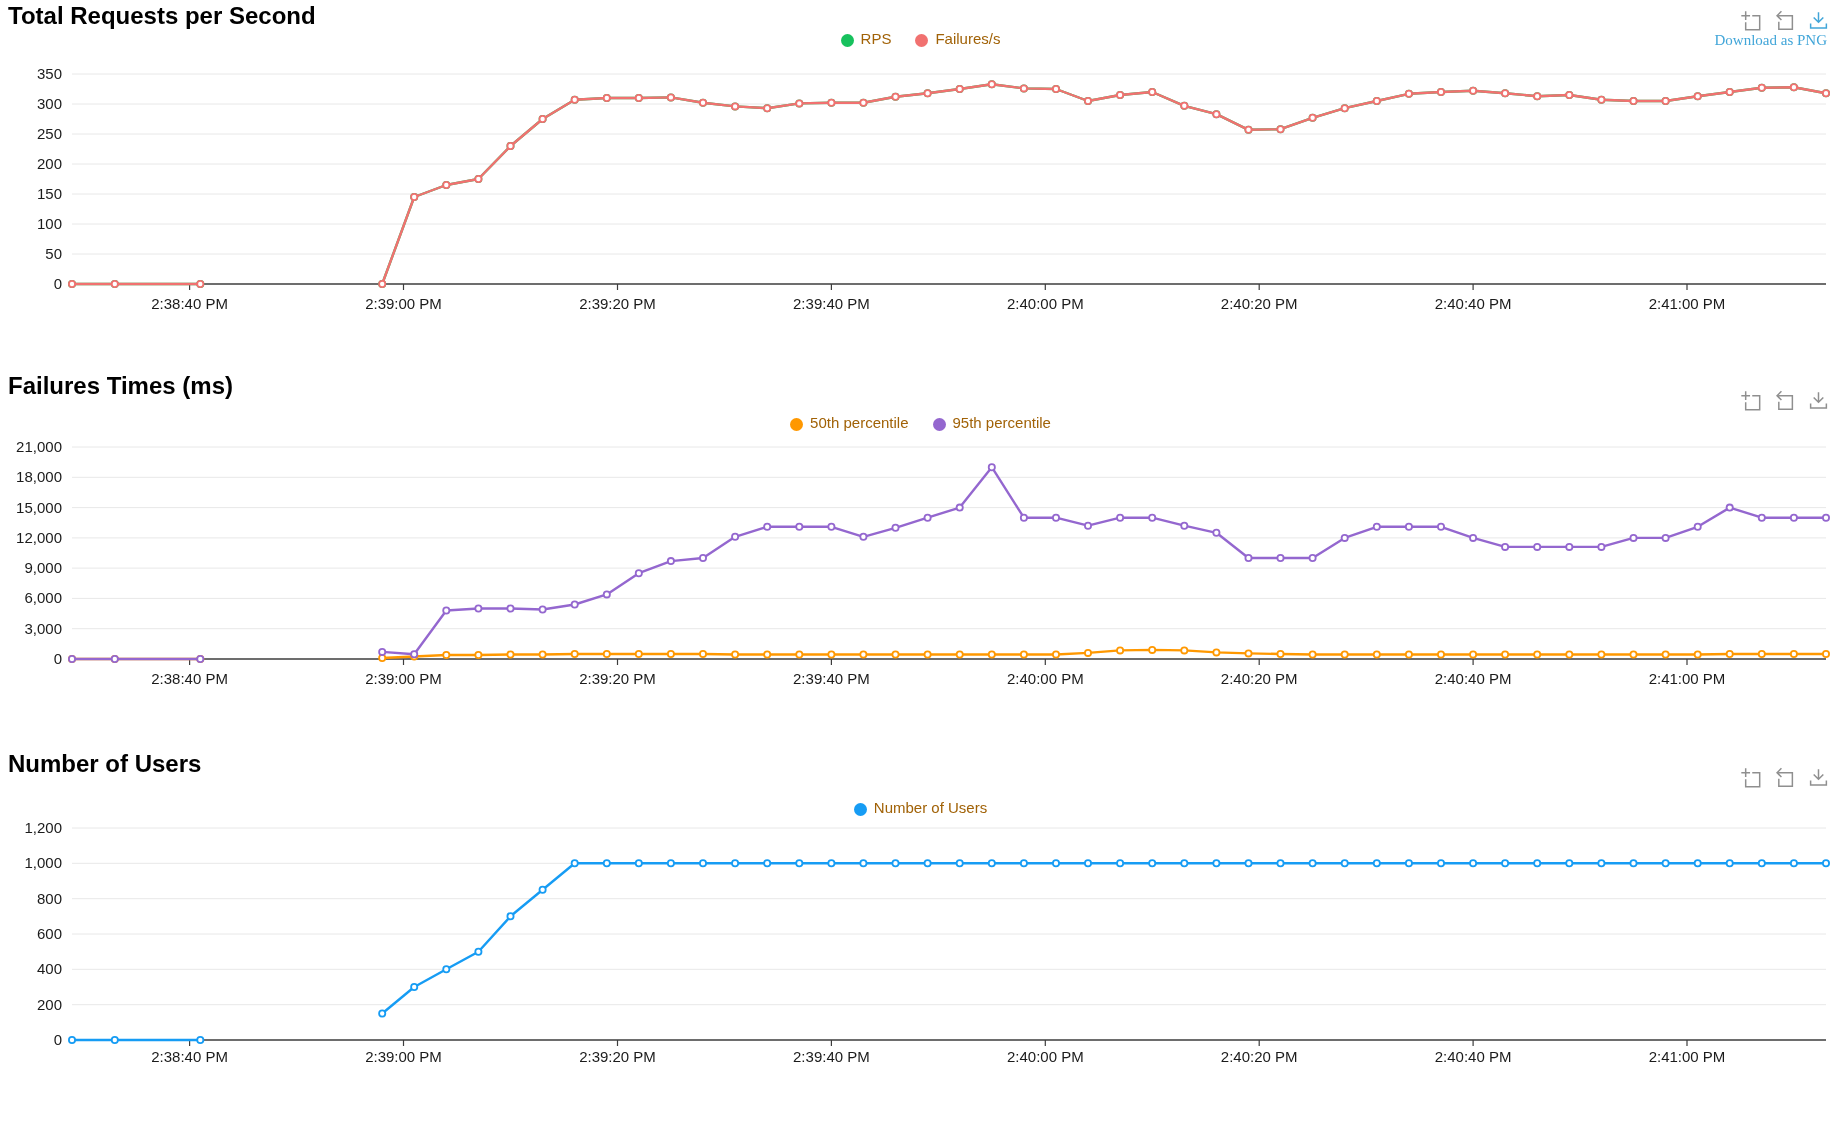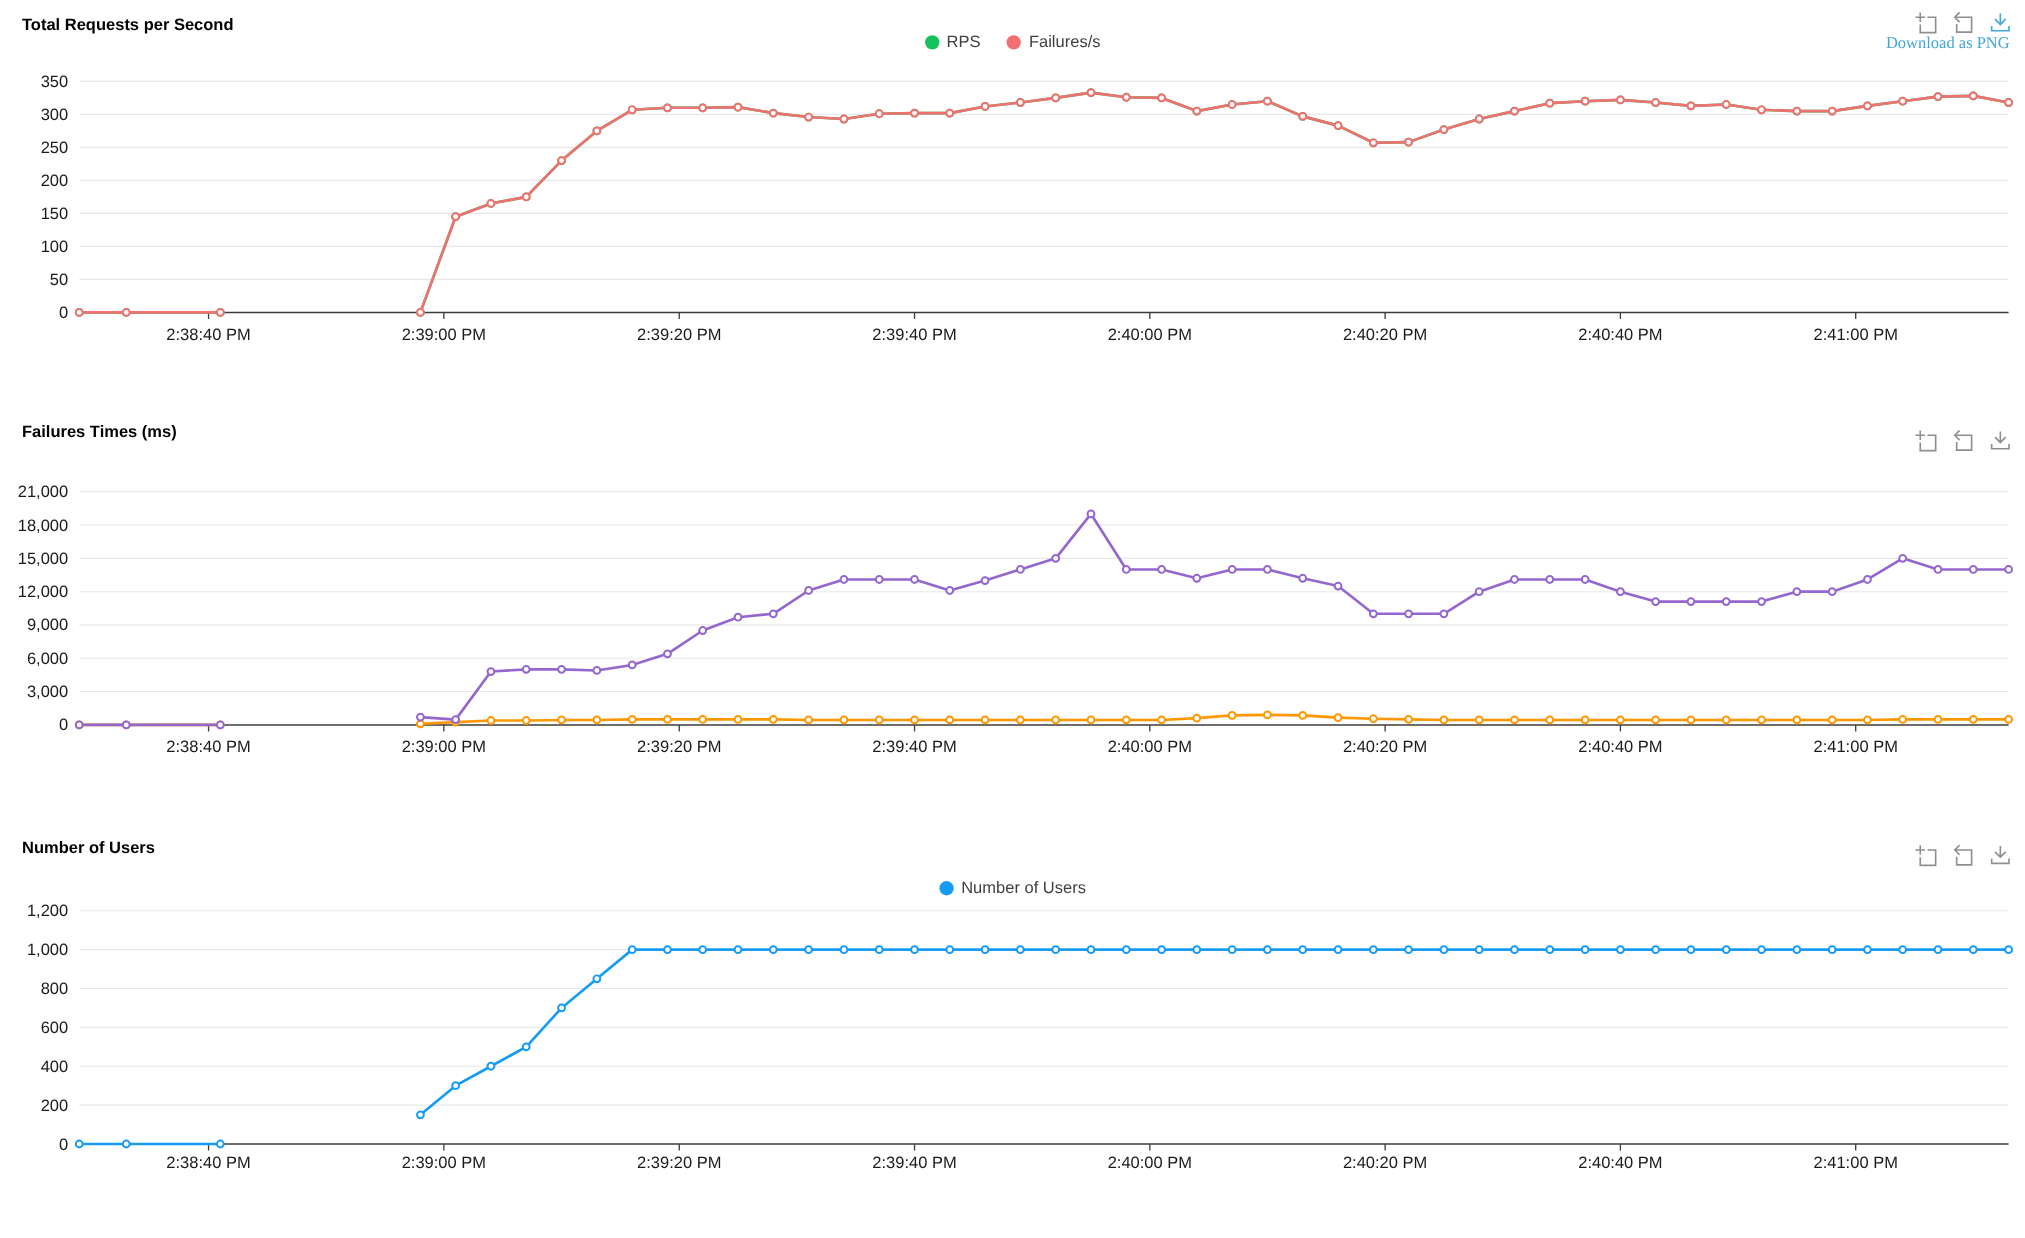--- a/index.html
+++ b/index.html
@@ -2,30 +2,30 @@
 <html><head>
 <meta charset="utf-8">
 <style>
   html,body{margin:0;padding:0;background:#fff;}
   .stage{position:relative;width:1841px;height:1125px;background:#ffffff;
          font-family:"Liberation Sans",sans-serif;overflow:hidden;}
   .chart{position:absolute;left:0;width:1841px;}
   #panel1{top:0;height:340px;}
   #panel2{top:360px;height:380px;}
   #panel3{top:740px;height:385px;}
-  .chart-title{position:absolute;left:8px;margin:12px;font-size:15px;font-weight:bold;color:#000;
+  .chart-title{position:absolute;left:8px;margin:0;font-size:24px;font-weight:bold;color:#000;
                font-family:"Liberation Sans",sans-serif;white-space:nowrap;}
   #panel1 .chart-title{top:2px;}
   #panel2 .chart-title{top:12px;}
   #panel3 .chart-title{top:10px;}
   .legend{position:absolute;left:0;right:0;display:flex;justify-content:center;gap:24px;height:20px;align-items:center;}
   #panel1 .legend{top:28px;}
   #panel2 .legend{top:52px;}
   #panel3 .legend{top:57px;}
-  .legend-item{display:flex;align-items:center;gap:7px;font-size:15px;color:#404040;cursor:pointer;}
+  .legend-item{display:flex;align-items:flex-end;gap:7px;font-size:15px;color:#a16207;cursor:pointer;}
   .dot{display:inline-block;width:13px;height:13px;border-radius:50%;}
   .toolbox{position:absolute;right:12px;display:flex;gap:13px;}
   #panel1 .toolbox{top:10px;}
   #panel2 .toolbox{top:30px;}
   #panel3 .toolbox{top:27px;}
   .tbtn{width:21px;height:21px;cursor:pointer;}
   .tbtn svg{width:21px;height:21px;display:block;}
   .dl-label{position:absolute;right:14px;top:32px;font-size:15px;white-space:nowrap;cursor:pointer;font-family:Liberation Serif, serif;}
   svg.plot{position:absolute;left:0;top:0;}
 </style>
@@ -333,20 +333,30 @@
         <circle cx="1601.4" cy="186.9" r="3.1" fill="#ffffff" stroke="#9467cf" stroke-width="1.8"></circle>
         <circle cx="1633.5" cy="177.9" r="3.1" fill="#ffffff" stroke="#9467cf" stroke-width="1.8"></circle>
         <circle cx="1665.6" cy="177.9" r="3.1" fill="#ffffff" stroke="#9467cf" stroke-width="1.8"></circle>
         <circle cx="1697.7" cy="166.8" r="3.1" fill="#ffffff" stroke="#9467cf" stroke-width="1.8"></circle>
         <circle cx="1729.7" cy="147.6" r="3.1" fill="#ffffff" stroke="#9467cf" stroke-width="1.8"></circle>
         <circle cx="1761.8" cy="157.7" r="3.1" fill="#ffffff" stroke="#9467cf" stroke-width="1.8"></circle>
         <circle cx="1793.9" cy="157.7" r="3.1" fill="#ffffff" stroke="#9467cf" stroke-width="1.8"></circle>
         <circle cx="1826.0" cy="157.7" r="3.1" fill="#ffffff" stroke="#9467cf" stroke-width="1.8"></circle>
       </svg>
     <h2 class="chart-title">Failures Times (ms)</h2>
+    <div class="legend">
+      <span class="legend-item">
+        <i class="dot" style="background: rgb(255, 152, 0);"></i>
+        <span>50th percentile</span>
+      </span>
+      <span class="legend-item">
+        <i class="dot" style="background: rgb(148, 103, 207);"></i>
+        <span>95th percentile</span>
+      </span>
+    </div>
     <div class="toolbox">
       <span class="tbtn" style="color: rgb(143, 143, 143);">
         <svg viewBox="0 0 24 24" fill="none" stroke="currentColor" stroke-width="1.7">
             <path d="M1.5 6.5 H11.5 M6.5 1.5 V11.5 M14 6.5 H22.5 V22.5 H6.5 V14"></path>
           </svg>
       </span>
       <span class="tbtn" style="color: rgb(143, 143, 143);">
         <svg viewBox="0 0 24 24" fill="none" stroke="currentColor" stroke-width="1.7">
             <path d="M8.5 1.5 L3.5 6.5 L8.5 11.5 M5 6.5 H21 V22 H5.5 V13.5"></path>
           </svg>

